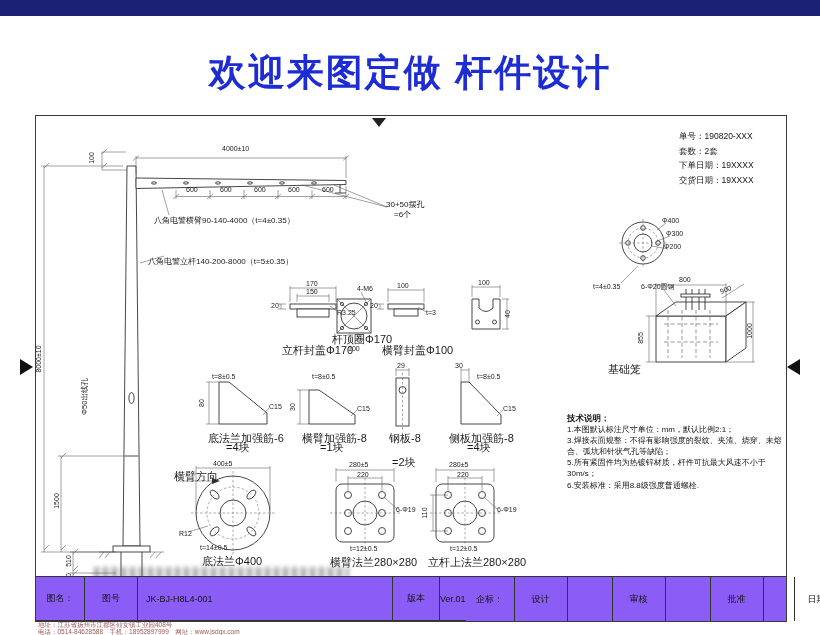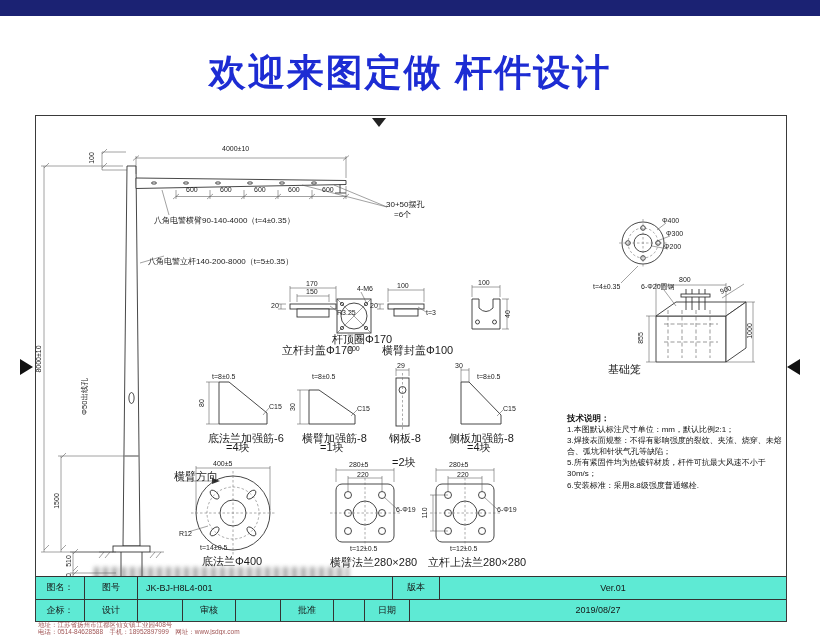--- a/index.html
+++ b/index.html
@@ -21,21 +21,21 @@
   .ov span{position:absolute;white-space:nowrap;font-size:8px;line-height:9px;color:#1a1a1a}
   .ov span.d{font-size:7px;line-height:8px;color:#222}
   .ov span.dl{font-size:11px;line-height:8.5px}
   .v{transform:rotate(-90deg);transform-origin:center}
   .r20{transform:rotate(-20deg)}
   .info{position:absolute;left:643px;top:13px;font-size:8.5px;line-height:14.5px}
   .notes{position:absolute;left:531px;top:297px;width:216px;font-size:8px;line-height:10.6px;text-align:left}
   .notes .nt{font-weight:bold;font-size:8.5px;margin-bottom:1px}
   .notes .it{margin-bottom:1px}
   .tb{position:absolute;left:0;bottom:0;width:100%;height:44px;border-top:1.4px solid #333;
-      display:flex;flex-direction:column;background:#5eead4;z-index:4}
+      display:flex;flex-direction:row;background:#8b5cf6;z-index:4}
   .tb .row{flex:1;display:flex}
   .tb .row.r1{border-bottom:1px solid #333}
   .tb .cell{border-right:1px solid #333;display:flex;align-items:center;justify-content:center;
             font-size:9px;overflow:hidden}
   .tb .cell.lt{justify-content:flex-start;padding-left:8px}
   .tb .cell:last-child{border-right:none}
   .wm{position:absolute;left:58px;top:451px;width:255px;height:13px;z-index:3;
       background:repeating-linear-gradient(90deg,rgba(100,100,100,.55) 0 5px,rgba(190,190,190,.12) 5px 9px);
       filter:blur(2.3px)}
   .footer{position:absolute;left:38px;top:621px;font-size:6.5px;line-height:7px;color:#a05555;filter:blur(.3px)}
@@ -293,20 +293,26 @@
     <span class="d" style="left:628px;top:127px">Φ200</span>
     <span class="d" style="left:557px;top:167px">t=4±0.35</span>
     <span class="d" style="left:605px;top:167px">6-Φ20圆钢</span>
     <span class="d" style="left:643px;top:160px">800</span>
     <span class="d r20" style="left:684px;top:170px">900</span>
     <span class="d v" style="left:706px;top:211px">1000</span>
     <span class="d v" style="left:599px;top:218px">855</span>
     <span class="dl" style="left:572px;top:249px">基础笼</span>
   </div>
 
+  <div class="info">
+    <div><span>单号：</span><span>190820-XXX</span></div>
+    <div><span>套数：</span><span>2套</span></div>
+    <div><span>下单日期：</span><span>19XXXX</span></div>
+    <div><span>交货日期：</span><span>19XXXX</span></div>
+  </div>
 
   <div class="notes">
     <div class="nt">技术说明：</div>
     <div class="it">1.本图默认标注尺寸单位：mm，默认比例2:1；</div>
     <div class="it">3.焊接表面规整：不得有影响强度的裂纹、夹渣、烧穿、未熔合、弧坑和针状气孔等缺陷；</div>
     <div class="it">5.所有紧固件均为热镀锌材质，杆件可抗最大风速不小于30m/s；</div>
     <div class="it">6.安装标准：采用8.8级强度普通螺栓.</div>
   </div>
 
   <div class="wm"></div>

